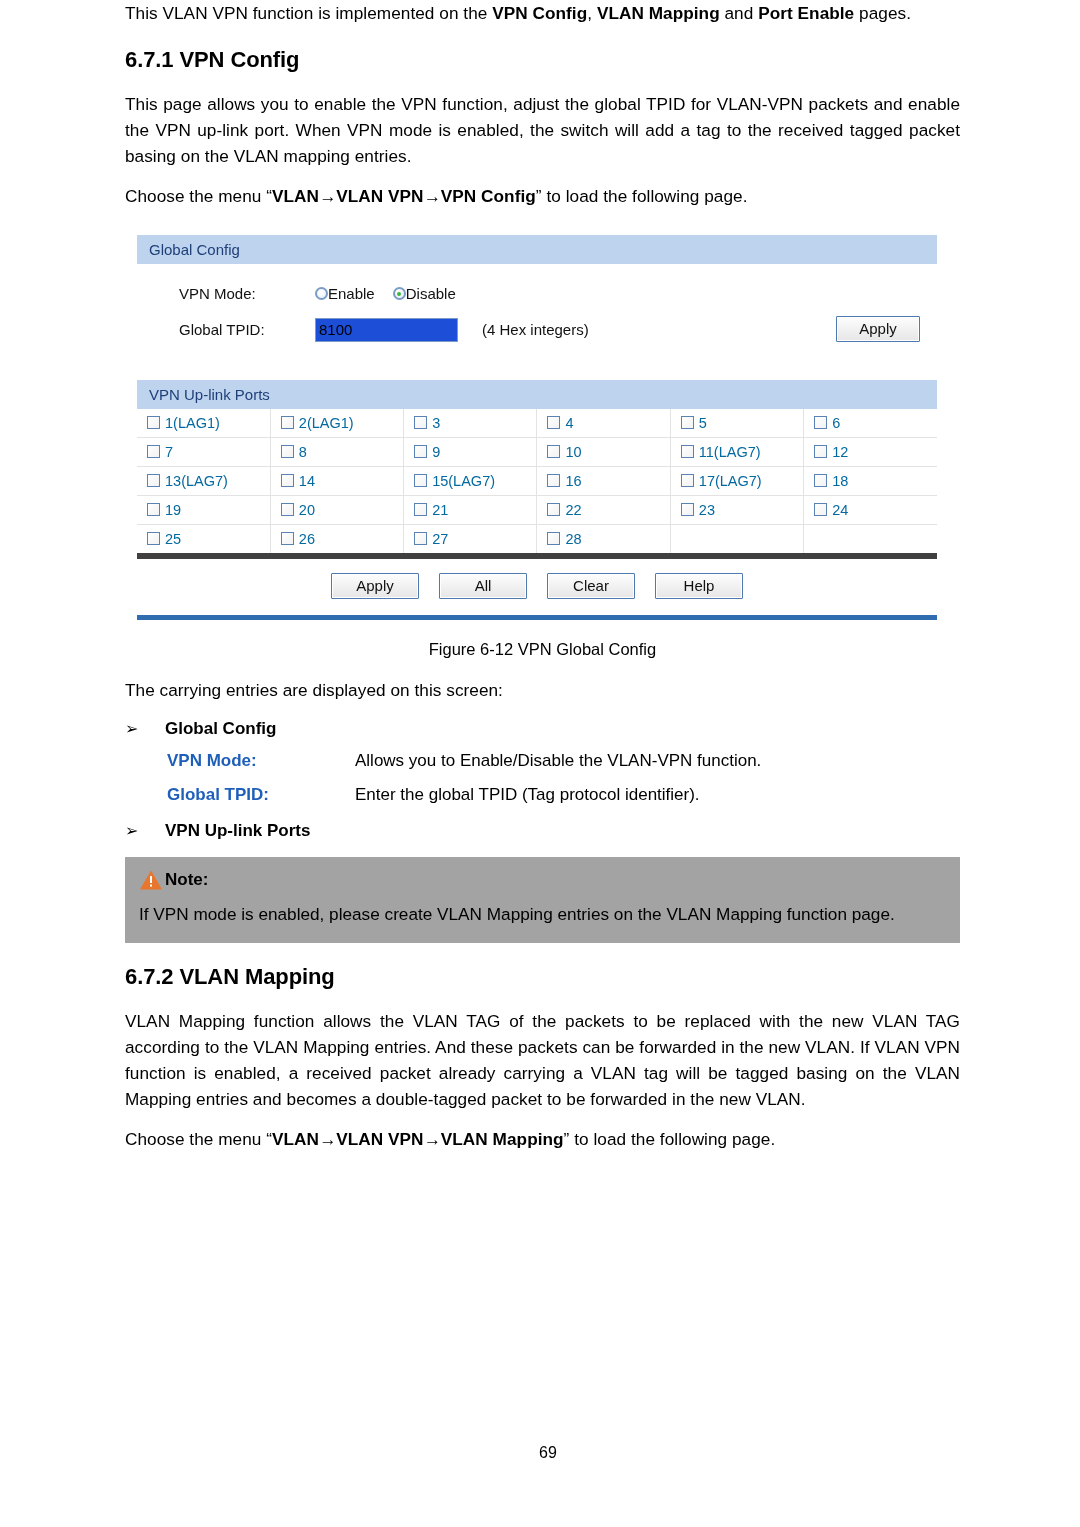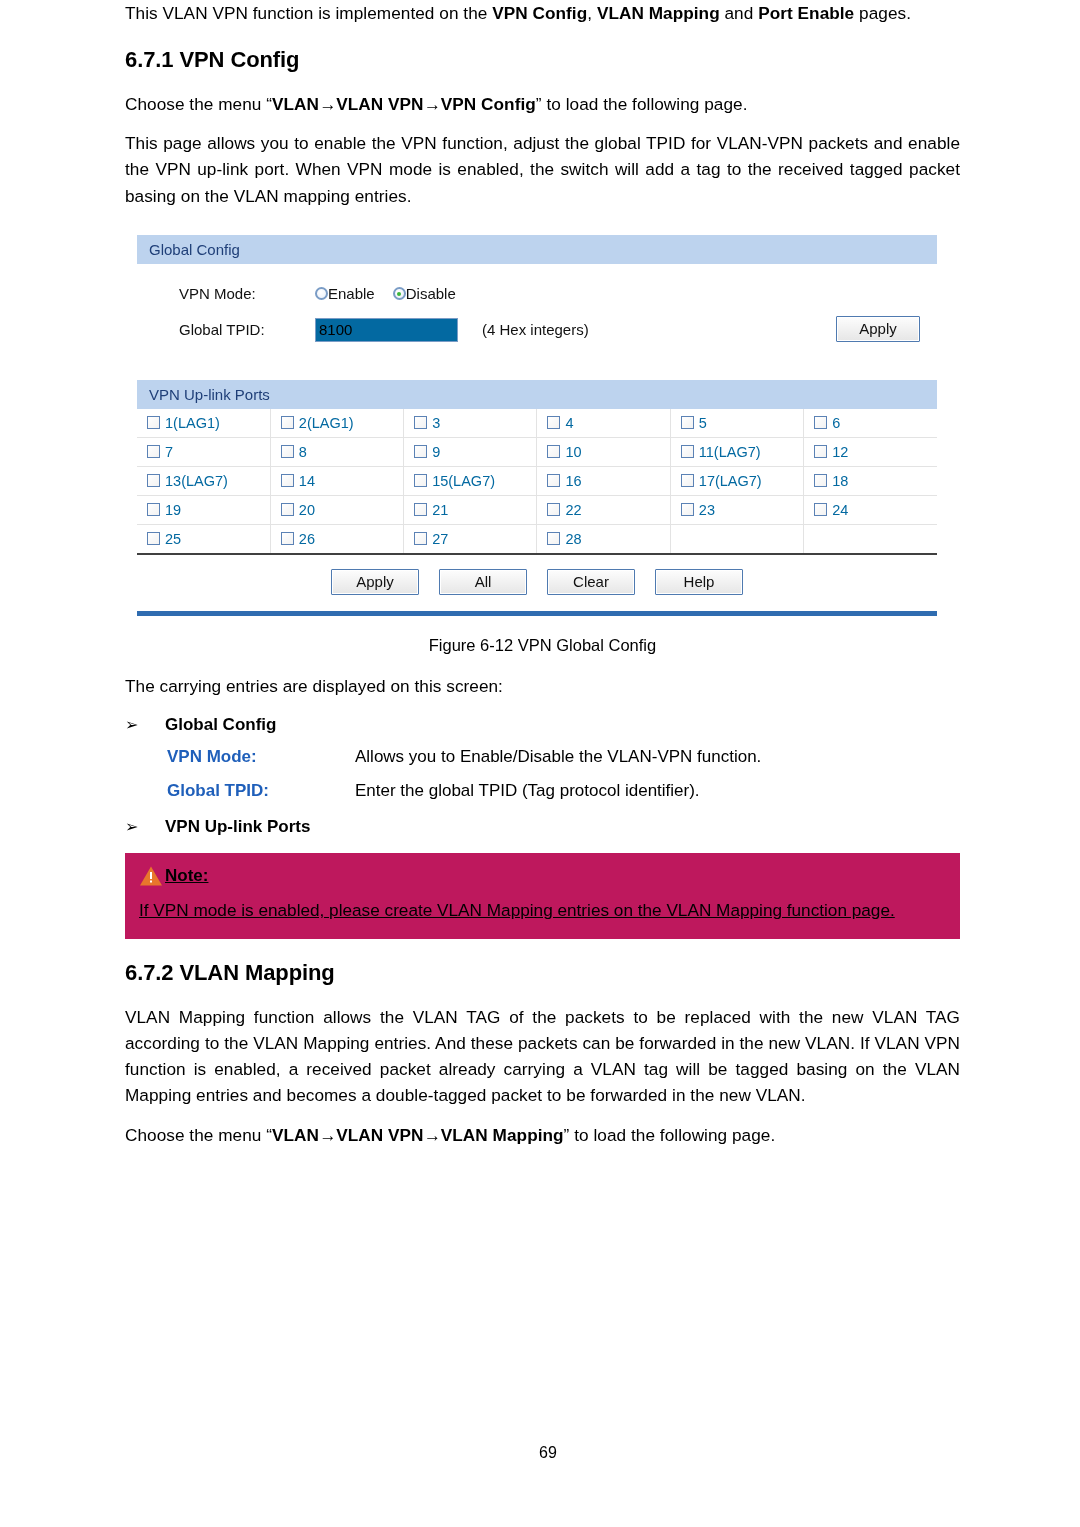--- a/index.html
+++ b/index.html
@@ -95,21 +95,21 @@
     position: absolute;
     left: 2.5px; top: 2.5px;
     width: 4px; height: 4px;
     border-radius: 50%;
     background: #3cb63c;
   }
   .tpid-input {
     width: 135px;
     height: 22px;
     border: 1px solid #7a9cc6;
-    background: #0369a1;
+    background: #1d4ed8;
     font-size: 15px;
     font-family: "Liberation Sans", sans-serif;
     padding: 0 3px;
     color: #000;
     box-sizing: content-box;
     outline: none;
   }
   .hint-text { margin-left: 24px; font-size: 15px; }
 
   .btn {
@@ -143,21 +143,21 @@
     border-left: none;
     border-right: 1px solid #e3e3e3;
     height: 28px;
     font-size: 14.5px;
     padding: 0 0 0 10px;
     vertical-align: middle;
     white-space: nowrap;
   }
   .ports-table tr td:last-child { border-right: none; }
   .ports-table tr:first-child td { border-top: none; }
-  .ports-table tr:last-child td { border-bottom: 2px solid #404040; }
+  .ports-table tr:last-child td { border-bottom: 6px solid #404040; }
   .port-cell-inner { display: flex; align-items: center; gap: 5px; }
   .cb {
     width: 13px; height: 13px;
     border: 1.5px solid #5b82b5;
     background: linear-gradient(135deg, #ffffff 0%, #f2f2f2 100%);
     display: inline-block;
     box-sizing: border-box;
     flex: 0 0 auto;
   }
   .port-label { font-size: 14.5px; color: #0369a1; }
@@ -201,25 +201,24 @@
   .def-term {
     width: 230px;
     color: #1f5fba;
     font-weight: bold;
     padding-left: 42px;
     box-sizing: border-box;
   }
   .def-desc { flex: 1; }
 
   .note-box {
-    background: #be185d;
+    background: #a3a3a3;
     padding: 12px 14px 16px 14px;
     margin: 16px 0 10px 0;
     box-sizing: border-box;
-    text-decoration: underline;
   }
   .note-title {
     display: flex;
     align-items: center;
     font-size: 17px;
     font-weight: bold;
     margin-bottom: 10px;
     gap: 2px;
   }
   .warn-tri { width: 24px; height: 22px; display: inline-block; }
@@ -242,23 +241,23 @@
 </head>
 <body>
 
 <div class="page">
   <div class="content">
 
     <p class="body-text"><span>This VLAN VPN function is implemented on the </span><b>VPN Config</b><span>, </span><b>VLAN Mapping</b><span> and </span><b>Port Enable</b><span> pages.</span></p>
 
     <h2 class="section-heading">6.7.1 VPN Config</h2>
 
+    <p class="body-text">This page allows you to enable the VPN function, adjust the global TPID for VLAN-VPN packets and enable the VPN up-link port. When VPN mode is enabled, the switch will add a tag to the received tagged packet basing on the VLAN mapping entries.</p>
+
     <p class="body-text nojust"><span>Choose the menu “</span><b>VLAN→VLAN VPN→VPN Config</b><span>” to load the following page.</span></p>
-
-    <p class="body-text">This page allows you to enable the VPN function, adjust the global TPID for VLAN-VPN packets and enable the VPN up-link port. When VPN mode is enabled, the switch will add a tag to the received tagged packet basing on the VLAN mapping entries.</p>
 
     <div class="ui-panel">
 
       <div class="panel-header">Global Config</div>
 
       <div class="global-config-body">
 
         <div class="cfg-row">
           <div class="cfg-label">VPN Mode:</div>
           <div class="radio-group">

